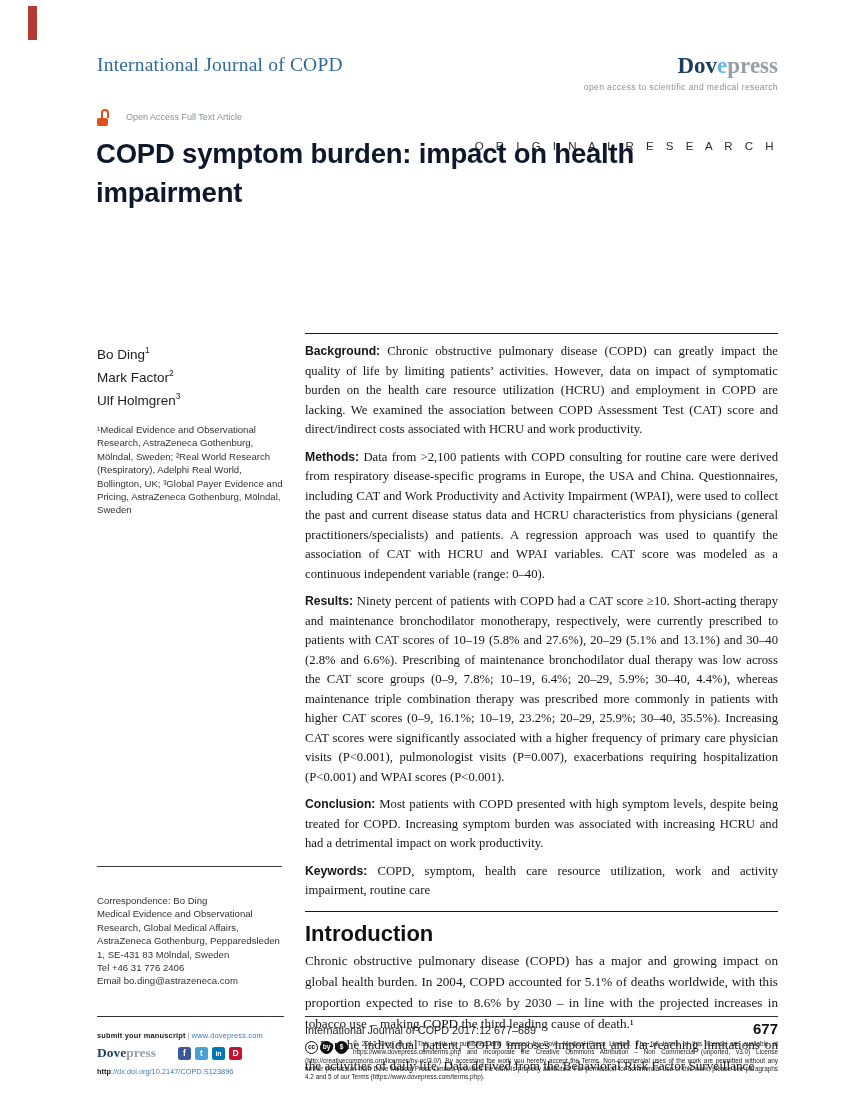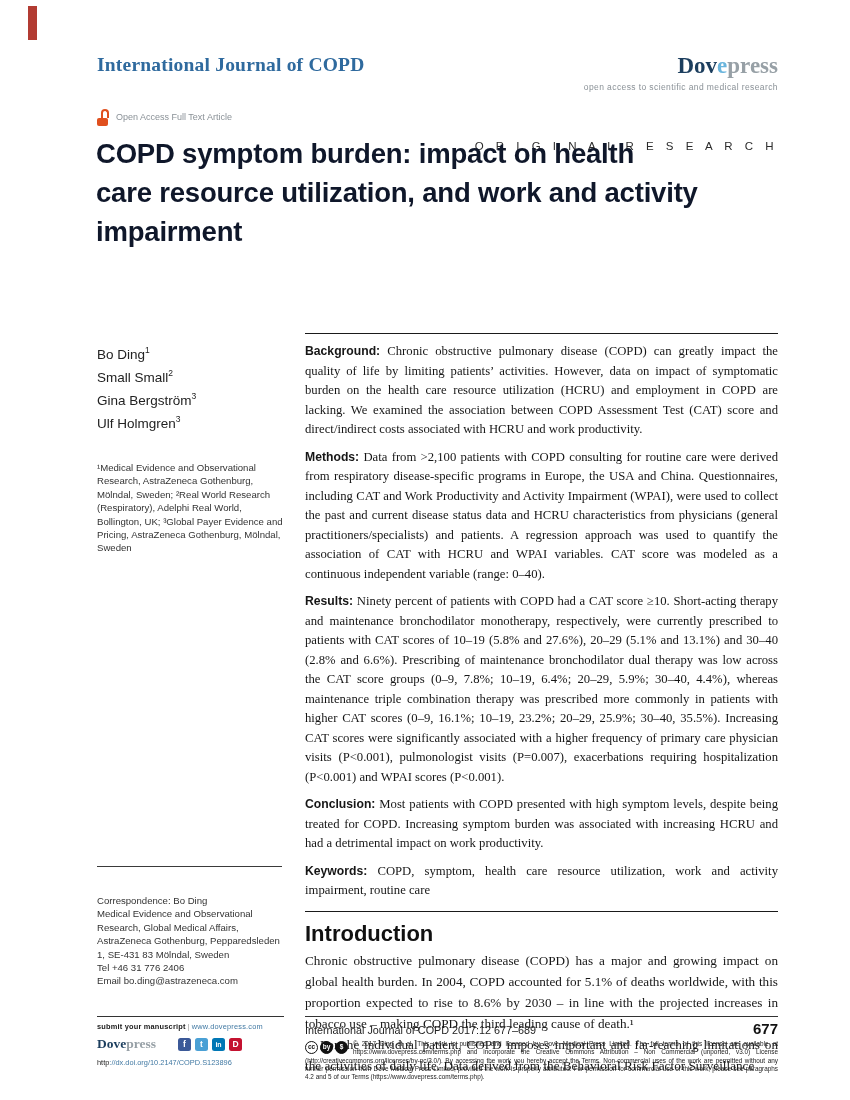--- a/index.html
+++ b/index.html
@@ -8,35 +8,35 @@
     position:relative; width:850px; height:1100px; background:#ffffff;
     margin:0 auto; overflow:hidden;
     font-family:"Liberation Sans", sans-serif; color:#1d1d1d;
   }
   
   .red-mark { position:absolute; left:28px; top:6px; width:9px; height:34px; background:#b23b32; }
 
   
   .journal-name {
     position:absolute; left:97px; top:54px;
-    font-family:"Liberation Serif", serif; font-weight:bold;
+    font-family:"Liberation Serif", serif; font-weight:normal;
     font-size:19.5px; color:#2f6a9e; letter-spacing:0.2px;
   }
   .dovepress-logo {
     position:absolute; right:72px; top:53px; text-align:right;
     font-family:"Liberation Serif", serif; font-weight:bold; font-size:23px;
   }
   .dovepress-logo .dove { color:#1c3e5e; }
   .dovepress-logo .dove-e { color:#6ab5dd; }
   .dovepress-logo .press { color:#97a0a6; font-weight:bold; }
   .tagline {
     position:absolute; right:72px; top:82px; text-align:right;
     font-size:8.5px; color:#8a9197; letter-spacing:0.4px;
   }
-  .oa-row { position:absolute; left:97px; top:108px; height:18px; display:flex; align-items:center; gap:6px; }
+  .oa-row { position:absolute; left:97px; top:108px; height:18px; display:flex; align-items:center; gap:16px; }
   .oa-lock { position:relative; width:13px; height:17px; }
   .oa-lock .shackle {
     position:absolute; left:4px; top:0; width:8px; height:9px;
     border:2.2px solid #e0501e; border-bottom:none; border-radius:5px 5px 0 0;
   }
   .oa-lock .body {
     position:absolute; left:0; bottom:0; width:11px; height:8px;
     background:#e0501e; border-radius:2px;
   }
   .oa-label { font-size:9px; color:#8a9197; }
@@ -49,21 +49,21 @@
   .title {
     position:absolute; left:96px; top:134px; width:660px;
     font-size:27.5px; line-height:39px; font-weight:bold; color:#0f172a;
     letter-spacing:-0.2px;
   }
 
   
   .left-col { position:absolute; left:97px; top:341px; width:192px; }
   .author { font-size:13.5px; line-height:19.5px; color:#222; }
   .author sup { font-size:8.5px; }
-  .affiliations { margin-top:28px; font-size:9.6px; line-height:13.4px; color:#333; }
+  .affiliations { margin-top:13px; font-size:9.6px; line-height:13.4px; color:#333; }
 
   .correspondence {
     position:absolute; left:97px; top:866px; width:185px;
     border-top:1px solid #3a3a3a; padding-top:27px;
     font-size:9.6px; line-height:13.4px; color:#333;
   }
 
   
   .right-col {
     position:absolute; left:305px; top:333px; width:473px;
@@ -79,37 +79,37 @@
   .intro-heading { margin:9px 0 3px 0; font-size:22px; font-weight:bold; color:#111; }
   .intro p {
     font-family:"Liberation Serif", serif; font-size:13.2px; line-height:21px;
     text-align:justify; color:#161616;
   }
   .intro p.indent { text-indent:15px; }
 
   
   .footer-left {
     position:absolute; left:97px; top:1016px; width:187px;
-    border-top:1px solid #333; padding-top:5px;
+    border-top:1px solid #333; padding-top:14px;
   }
   .submit-line { font-size:7.4px; letter-spacing:0.2px; }
   .submit-line .s1 { font-weight:bold; color:#1a1a1a; }
   .submit-line .bar { color:#999; margin:0 2px; }
   .submit-line .s2 { color:#4179a3; }
   .logo-row { margin-top:5px; display:flex; align-items:center; }
   .logo-small { font-family:"Liberation Serif", serif; font-weight:bold; font-size:13.5px; }
   .logo-small .dove { color:#1c3e5e; }
   .logo-small .press { color:#97a0a6; }
   .social { display:flex; gap:4px; margin-left:22px; }
   .sicon {
     width:13px; height:13px; border-radius:2.5px; color:#fff;
     font-size:8.5px; font-weight:bold; display:flex; align-items:center; justify-content:center;
   }
   .doi-line { margin-top:6px; font-size:7.4px; }
-  .doi-line .d1 { font-weight:normal; color:#1a1a1a;text-align:center; }
+  .doi-line .d1 { font-weight:bold; color:#1a1a1a;text-align:center; }
   .doi-line .d2 { color:#4179a3; }
 
   
   .footer-right {
     position:absolute; left:305px; top:1016px; width:473px;
     border-top:1px solid #333; padding-top:3px;
   }
   .fr-row { display:flex; justify-content:space-between; align-items:baseline; }
   .journal-line { font-size:10.8px; color:#222; }
   .page-number { font-size:15px; font-weight:bold; color:#111; }
@@ -141,28 +141,26 @@
       <span class="shackle"></span>
         <span class="body"></span>
     </span>
     <span class="oa-label">Open Access Full Text Article</span>
   </div>
 
   <div class="article-type">O R I G I N A L   R E S E A R C H</div>
 
   <div class="title">
     <div>COPD symptom burden: impact on health</div>
-    <div>care resource utilization, and work and activity</div>
     <div>impairment</div>
   </div>
 
   <div class="left-col">
     <div class="author"><span>Bo Ding</span><sup>1</sup></div>
-    <div class="author"><span>Small Small</span><sup>2</sup></div>
-    <div class="author"><span>Gina Bergström</span><sup>3</sup></div>
+    <div class="author"><span>Mark Factor</span><sup>2</sup></div>
     <div class="author"><span>Ulf Holmgren</span><sup>3</sup></div>
     <div class="affiliations">¹Medical Evidence and Observational Research, AstraZeneca Gothenburg, Mölndal, Sweden; ²Real World Research (Respiratory), Adelphi Real World, Bollington, UK; ³Global Payer Evidence and Pricing, AstraZeneca Gothenburg, Mölndal, Sweden</div>
   </div>
 
   <div class="correspondence">
     <div>Correspondence: Bo Ding</div>
     <div>Medical Evidence and Observational Research, Global Medical Affairs, AstraZeneca Gothenburg, Pepparedsleden 1, SE-431 83 Mölndal, Sweden</div>
     <div>Tel +46 31 776 2406</div>
     <div>Email bo.ding@astrazeneca.com</div>
   </div>

